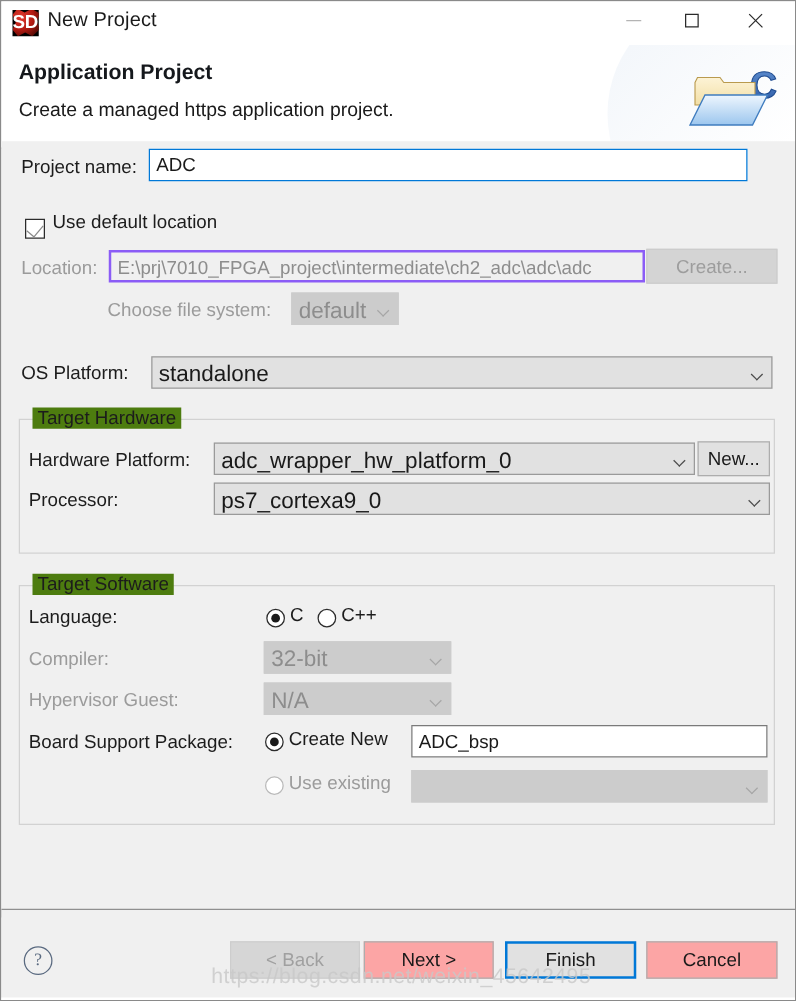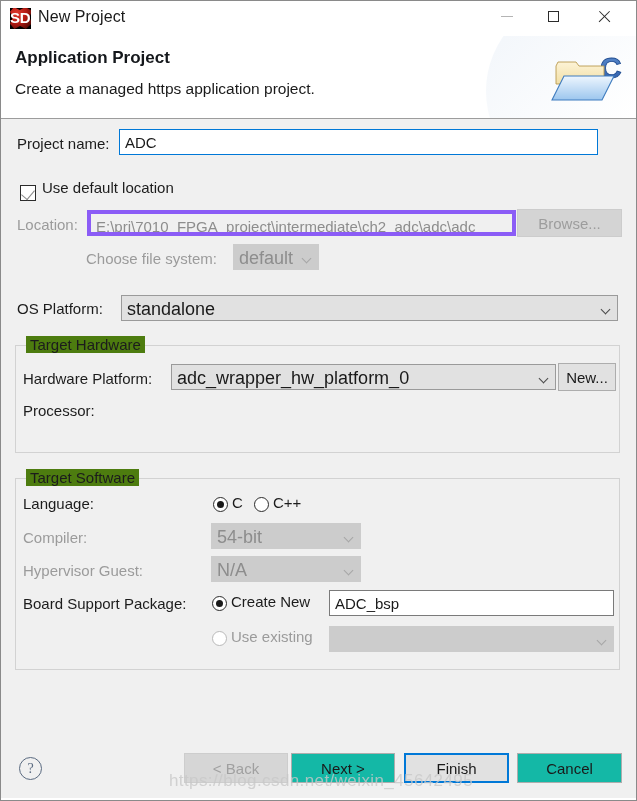--- a/index.html
+++ b/index.html
@@ -123,21 +123,21 @@
   }
   .folder-c {
     position: absolute;
     right: 8px; top: 12px;
     width: 78px; height: 60px;
   }
 
   
   .body-area {
     position: absolute;
-    left: 0; top: 122px;
+    left: 0; top: 112px;
     width: 100%;
     height: 614px;
     background: #f0f0f0;
     border-bottom: 1px solid #8f8f8f;
   }
 
   .lbl {
     position: absolute;
     font-size: 15px;
     color: #1c1c1c;
@@ -155,21 +155,21 @@
     color: #1a1a1a;
     padding: 2px 4px 0 5px;
     line-height: 22px;
     height: 26px;
     white-space: nowrap;
     overflow: hidden;
   }
   .tinput.plain { border: 1px solid #7a7a7a; }
   .tinput.disabled {
     background: #f0f0f0;
-    border: 4px solid #8b5cf6;
+    border: 2px solid #8b5cf6;
     color: #8d8d8d;
   }
 
   
   .combo {
     position: absolute;
     box-sizing: border-box;
     height: 26px;
     background: #e1e1e1;
     border: 1px solid #9a9a9a;
@@ -286,21 +286,21 @@
     display: flex;
     align-items: center;
     justify-content: center;
     font-family: "Liberation Serif", serif;
   }
   .fbtn {
     position: absolute;
     top: 752px;
     height: 30px;
     box-sizing: border-box;
-    background: #14b8a6;
+    background: #fca5a5;
     border: 1px solid #adadad;
     font-size: 15px;
     color: #1a1a1a;
     display: flex;
     align-items: center;
     justify-content: center;
   }
   .fbtn.disabled { color: #a0a0a0; background: #d6d6d6; border-color: #cdcdcd; }
   .fbtn.focus { border: 2px solid #0078d7; background: #e1e1e1; }
 
@@ -376,21 +376,21 @@
     <div class="lbl" style="left:16px; top:12px;">Project name:</div>
     <div class="tinput" style="left:118px; top:6px; width:479px;">ADC</div>
 
     <div class="cbox" style="left:19px; top:62px;">
       <span class="tick"></span>
     </div>
     <div class="lbl" style="left:41px; top:56px;">Use default location</div>
 
     <div class="lbl dim" style="left:16px; top:93px;">Location:</div>
     <div class="tinput disabled" style="left:86px; top:87px; width:429px;">E:\prj\7010_FPGA_project\intermediate\ch2_adc\adc\adc</div>
-    <div class="btn disabled" style="left:516px; top:86px; width:105px;">Browse...</div>
+    <div class="btn disabled" style="left:516px; top:86px; width:105px;">Create...</div>
 
     <div class="lbl dim" style="left:85px; top:127px;">Choose file system:</div>
     <div class="combo disabled" style="left:232px; top:121px; width:86px;">
       <span>default</span>
       <span class="arrow"></span>
     </div>
 
     <div class="lbl" style="left:16px; top:177px;">OS Platform:</div>
     <div class="combo" style="left:120px; top:172px; width:497px;">
       <span>standalone</span>
@@ -401,33 +401,37 @@
     <div class="group-title" style="left:25px; top:213px;">Target Hardware</div>
 
     <div class="lbl" style="left:22px; top:247px;">Hardware Platform:</div>
     <div class="combo" style="left:170px; top:241px; width:385px;">
       <span>adc_wrapper_hw_platform_0</span>
       <span class="arrow"></span>
     </div>
     <div class="btn" style="left:557px; top:240px; width:58px;">New...</div>
 
     <div class="lbl" style="left:22px; top:279px;">Processor:</div>
+    <div class="combo" style="left:170px; top:273px; width:445px;">
+      <span>ps7_cortexa9_0</span>
+      <span class="arrow"></span>
+    </div>
 
     <div class="group" style="left:14px; top:355px; width:605px; height:192px;"></div>
     <div class="group-title" style="left:25px; top:346px;text-align:right;">Target Software</div>
 
     <div class="lbl" style="left:22px; top:372px;">Language:</div>
     <div class="radio on" style="left:212px; top:374px;"></div>
     <div class="lbl" style="left:231px; top:371px;">C</div>
     <div class="radio" style="left:253px; top:374px;"></div>
     <div class="lbl" style="left:272px; top:371px;">C++</div>
 
     <div class="lbl dim" style="left:22px; top:406px;">Compiler:</div>
     <div class="combo disabled" style="left:210px; top:400px; width:150px;">
-      <span>54-bit</span>
+      <span>32-bit</span>
       <span class="arrow"></span>
     </div>
 
     <div class="lbl dim" style="left:22px; top:439px;">Hypervisor Guest:</div>
     <div class="combo disabled" style="left:210px; top:433px; width:150px;">
       <span>N/A</span>
       <span class="arrow"></span>
     </div>
 
     <div class="lbl" style="left:22px; top:472px;">Board Support Package:</div>

